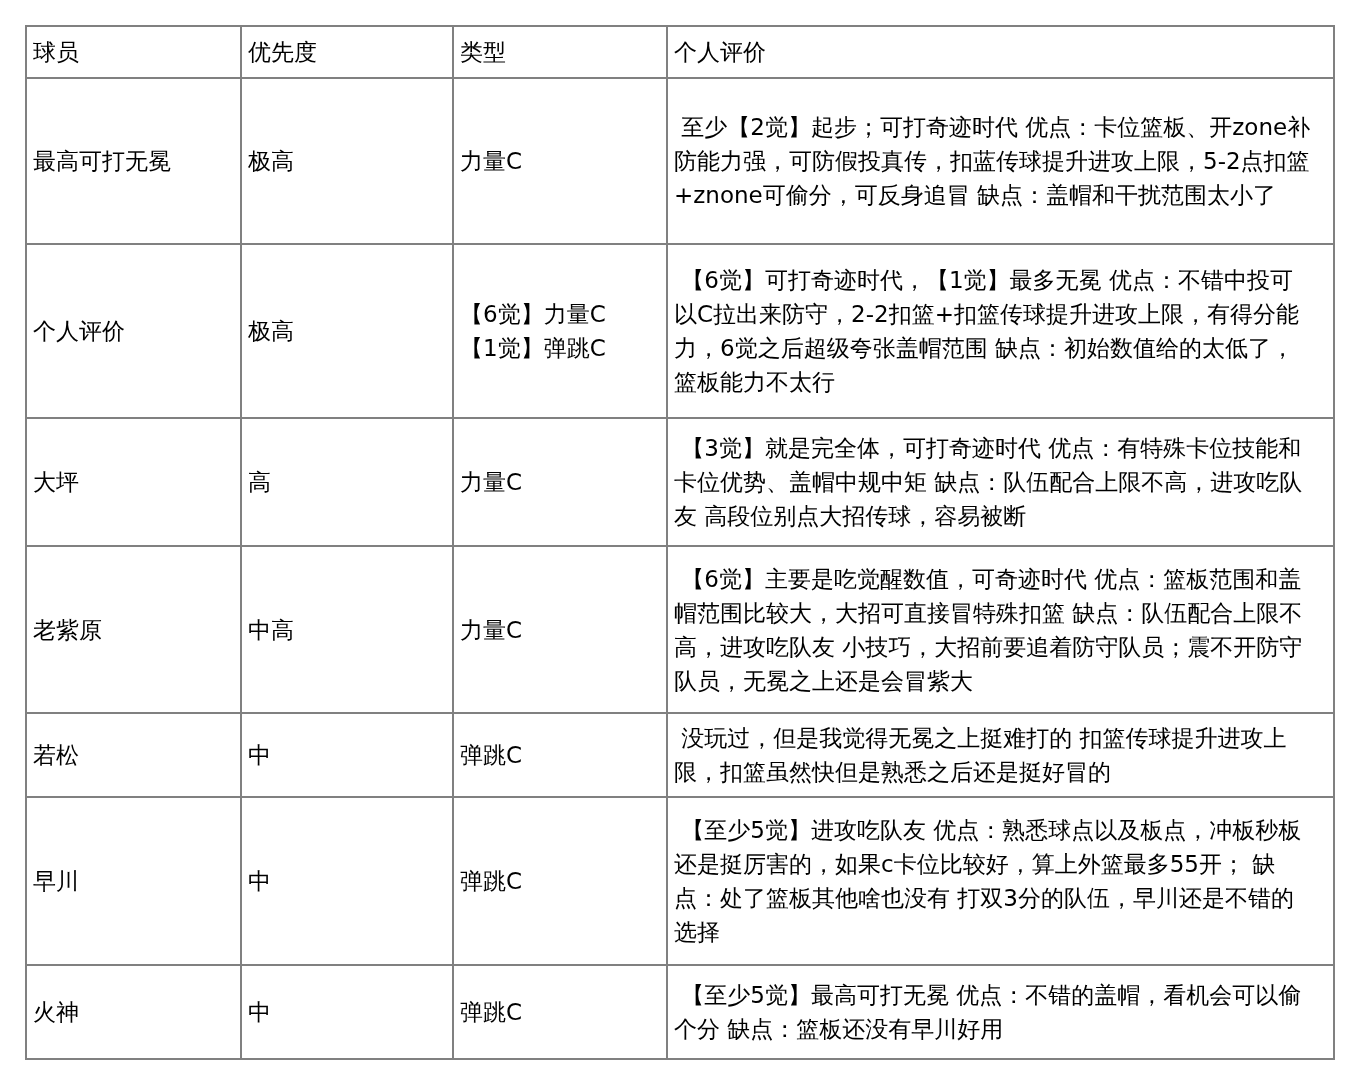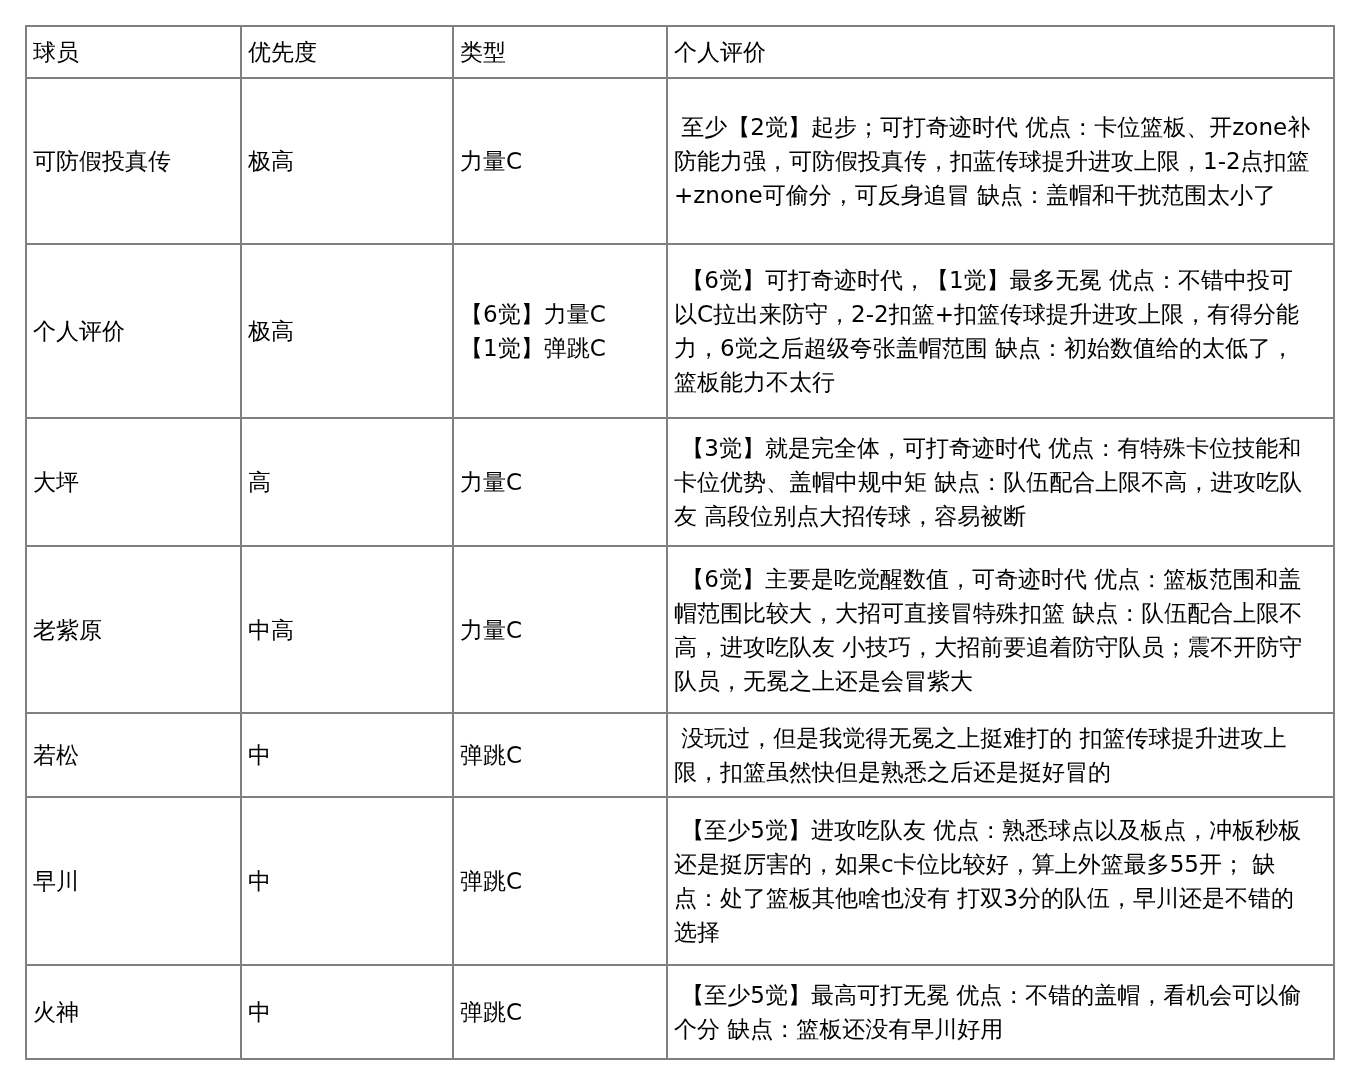--- a/index.html
+++ b/index.html
@@ -61,24 +61,24 @@
     <thead>
       <tr>
           <th class="col-player">球员</th>
           <th class="col-priority">优先度</th>
           <th class="col-type">类型</th>
           <th class="col-evaluation">个人评价</th>
         </tr>
     </thead>
     <tbody>
         <tr>
-          <td class="col-player">可防假投真传</td>
+          <td class="col-player">最高可打无冕</td>
           <td class="col-priority">极高</td>
           <td class="col-type">力量C</td>
-          <td class="col-evaluation"> 至少【2觉】起步；可打奇迹时代 优点：卡位篮板、开zone补防能力强，可防假投真传，扣蓝传球提升进攻上限，1-2点扣篮+znone可偷分，可反身追冒 缺点：盖帽和干扰范围太小了</td>
+          <td class="col-evaluation"> 至少【2觉】起步；可打奇迹时代 优点：卡位篮板、开zone补防能力强，可防假投真传，扣蓝传球提升进攻上限，5-2点扣篮+znone可偷分，可反身追冒 缺点：盖帽和干扰范围太小了</td>
         </tr>
         <tr>
           <td class="col-player">个人评价</td>
           <td class="col-priority">极高</td>
           <td class="col-type">【6觉】力量C
 【1觉】弹跳C</td>
           <td class="col-evaluation"> 【6觉】可打奇迹时代，【1觉】最多无冕 优点：不错中投可以C拉出来防守，2-2扣篮+扣篮传球提升进攻上限，有得分能力，6觉之后超级夸张盖帽范围 缺点：初始数值给的太低了，篮板能力不太行</td>
         </tr>
         <tr>
           <td class="col-player">大坪</td>

